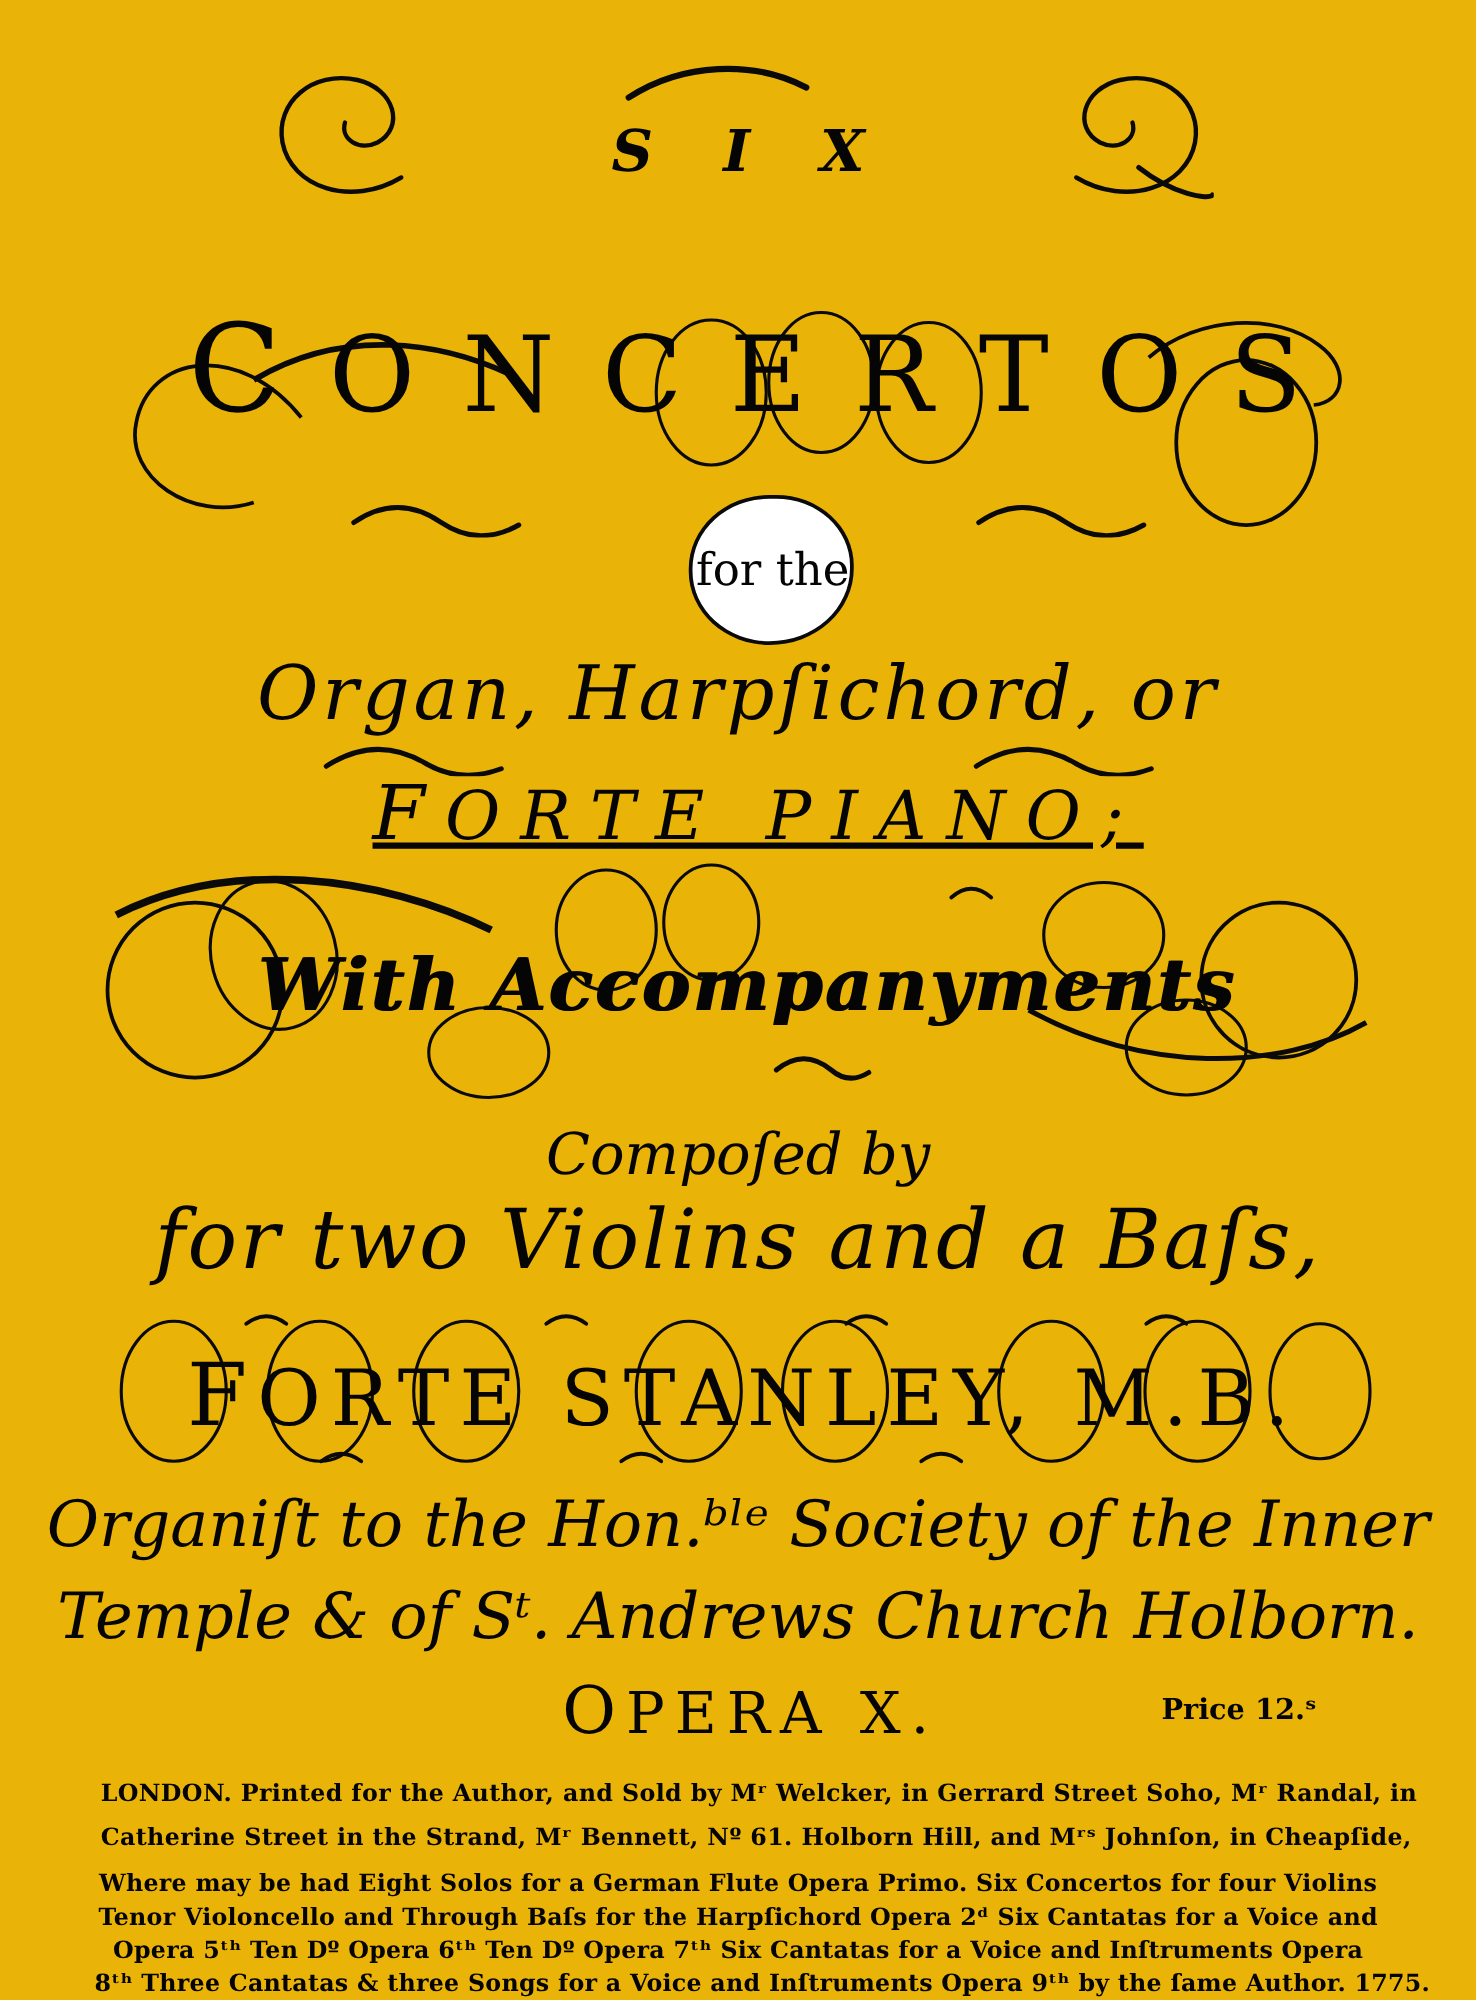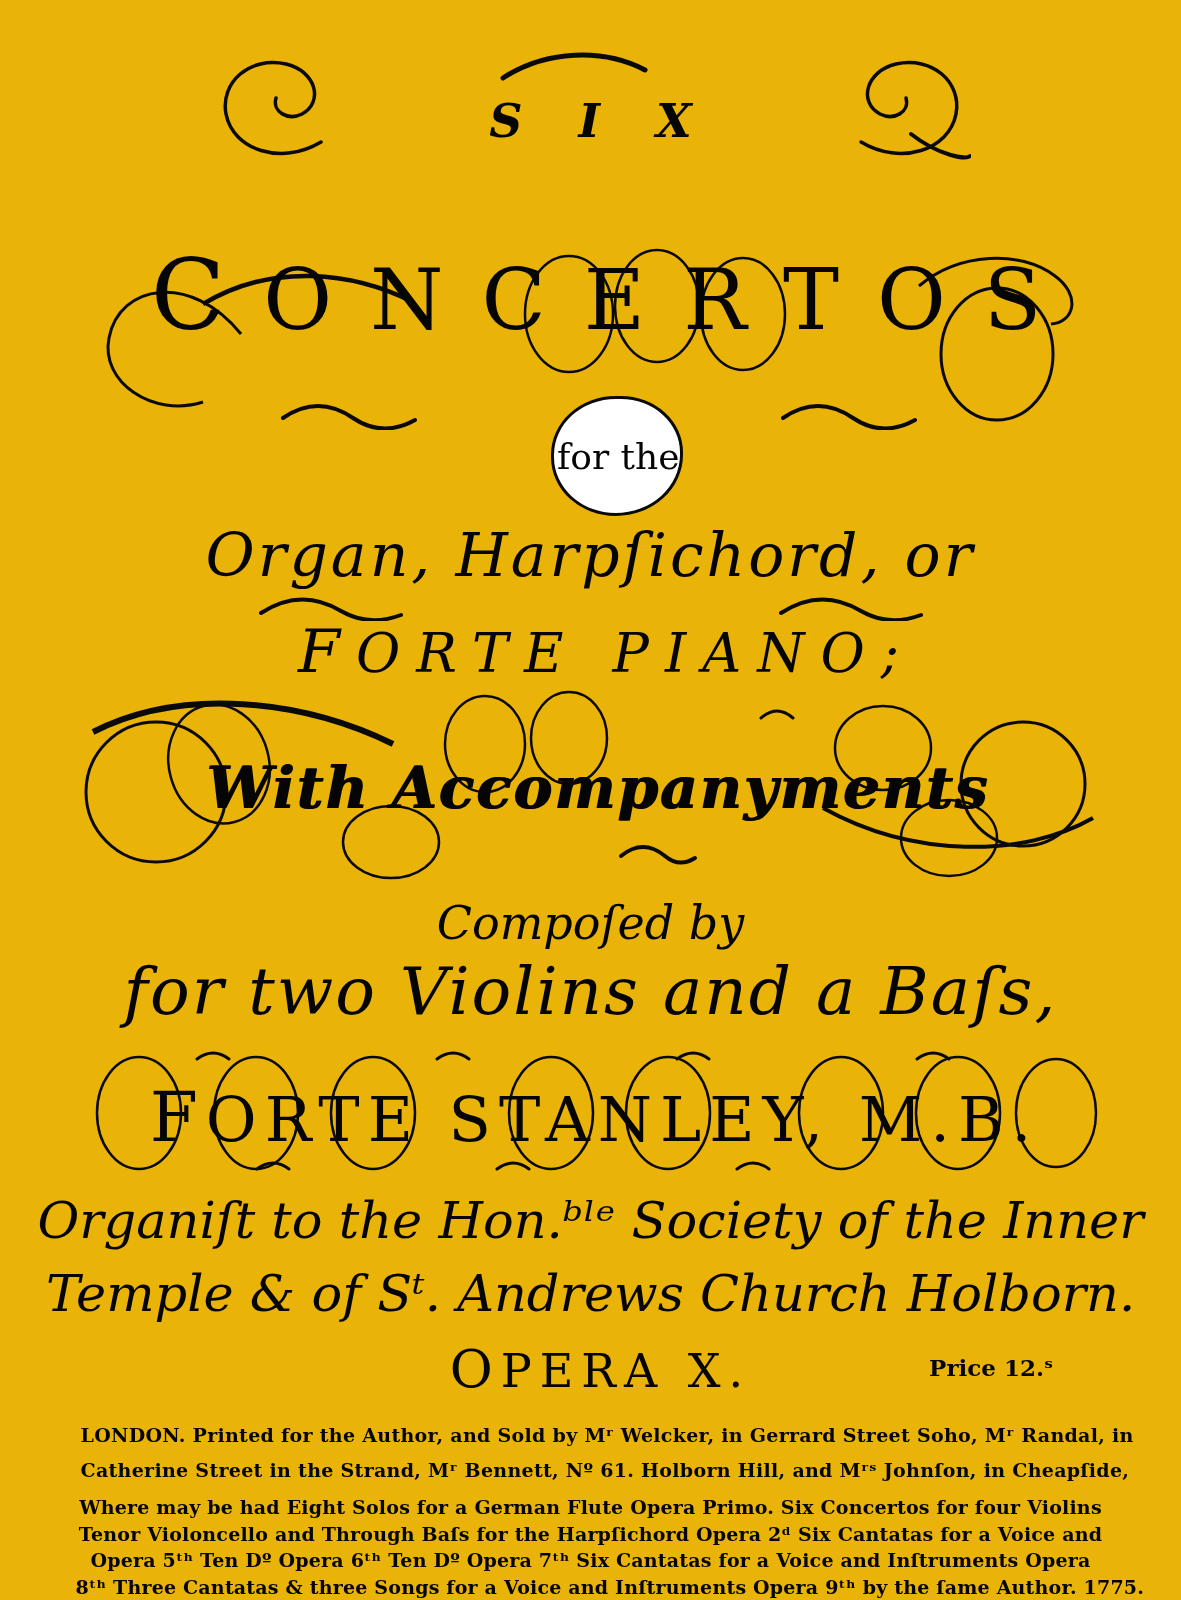--- a/index.html
+++ b/index.html
@@ -46,21 +46,21 @@
     display:flex; align-items:center; justify-content:flex-end;
     font-size:36px; background:#fff;
   }
 
   
   .script { font-style:italic; }
   .organ  { font-size:60px; letter-spacing:3px; margin-top:2px; line-height:1.25; }
   .divider-orn { margin:-8px auto 0; }
   .forte  {
     font-style:italic; font-size:54px; letter-spacing:16px; padding-left:32px;
-    margin-top:-6px; line-height:1.2;
+    margin-top:-6px; line-height:1.2;text-decoration:underline;
   }
   .forte::first-letter { font-size:1.12em; }
 
   
   .accomp-row { position:relative; height:196px; margin-top:2px; }
   .accomp-orn { position:absolute; left:50%; top:0; transform:translateX(-50%); }
   .accomp {
     position:absolute; left:0; right:0; top:64px; z-index:2;
     font-size:58px; font-weight:bold; font-style:italic;
     text-shadow:1.4px 0 0 currentColor;

